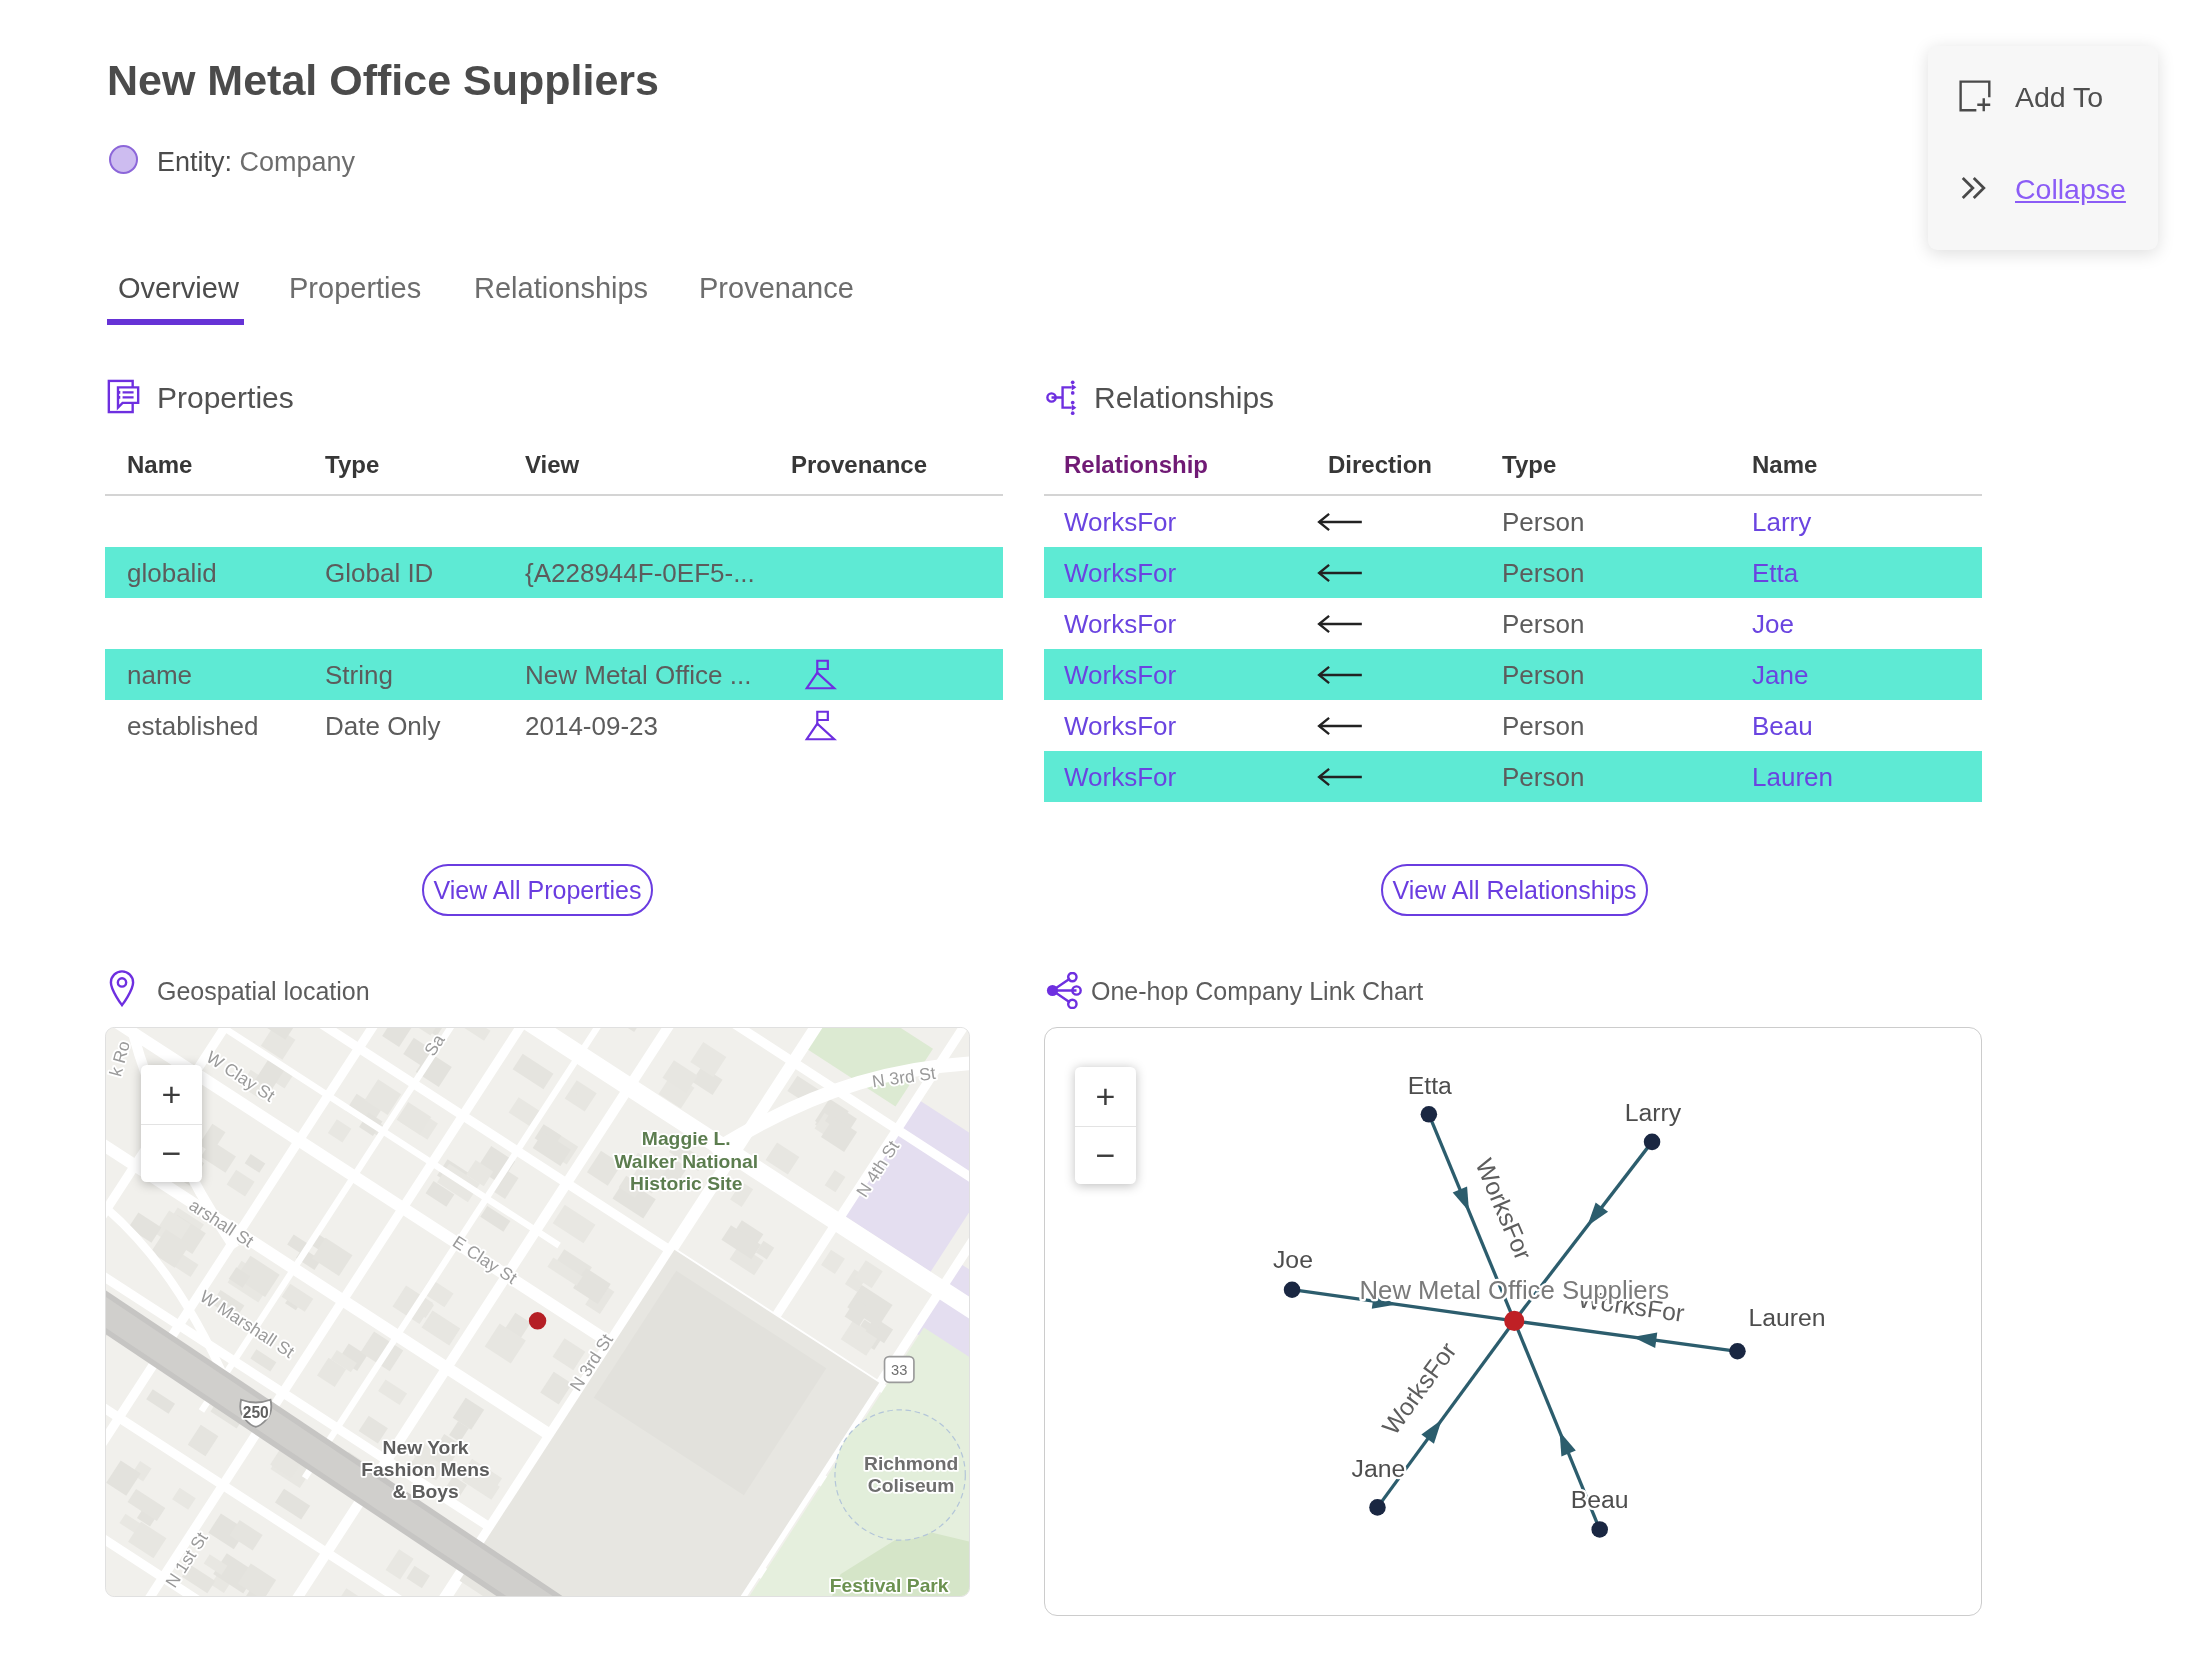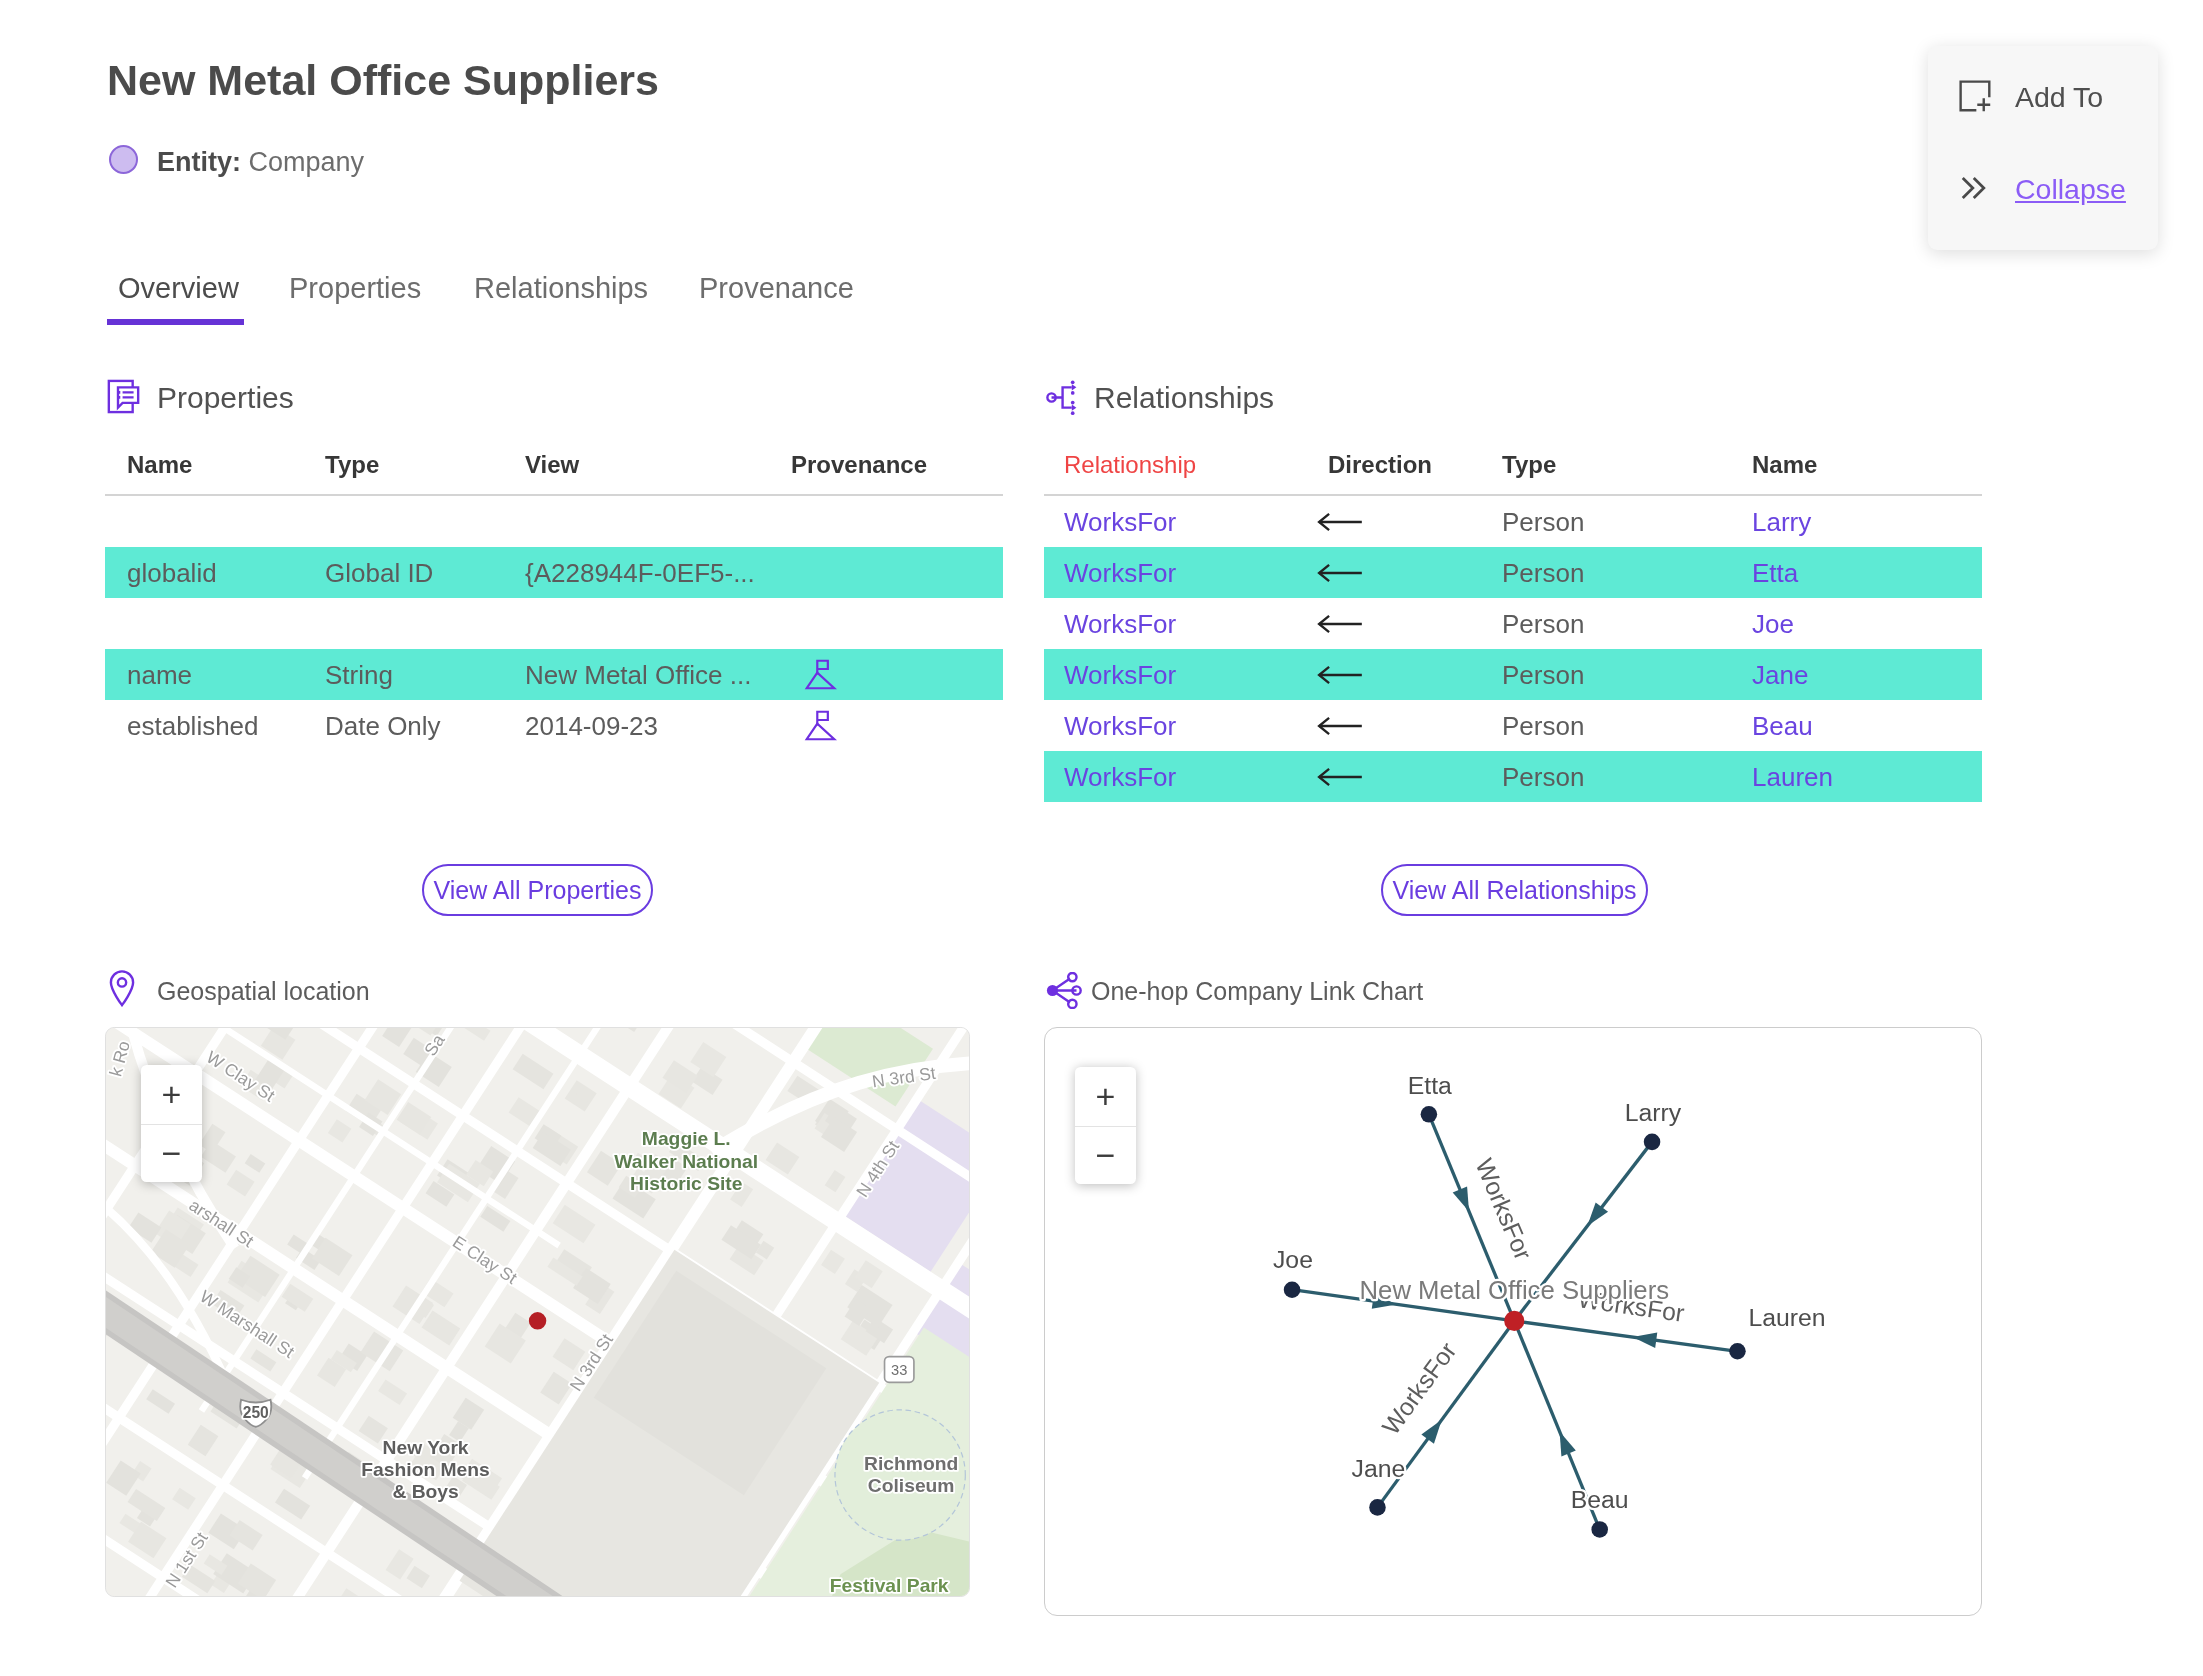--- a/index.html
+++ b/index.html
@@ -15,21 +15,21 @@
 .zbtn{width:61px;height:59px;display:flex;align-items:center;justify-content:center;font-size:34px;color:#3c3c3c;font-weight:400;}
 .zdiv{height:0.9px;background:#e3e3e3;width:100%;}
 .seclbl{position:absolute;font-size:30px;color:#515151;line-height:33px;}
 </style>
 </head>
 <body>
 
 <div class="abs" style="left:107px;top:57px;font-size:43px;font-weight:700;color:#4b4b4b;line-height:46px;">New Metal Office Suppliers</div>
 
 <div class="abs" style="left:109px;top:145px;width:29px;height:29px;border-radius:50%;background:#cdbcf0;border:2.8px solid #8c66d9;box-sizing:border-box;"></div>
-<div class="abs" style="left:157px;top:147px;font-size:27px;line-height:31px;"><span style="font-weight:700;color:#4b4b4b;text-align:right;">Entity:</span> <span style="color:#6d6d6d;">Company</span></div>
+<div class="abs" style="left:157px;top:147px;font-size:27px;line-height:31px;"><span style="font-weight:400;color:#4b4b4b;text-align:right;">Entity:</span> <span style="color:#6d6d6d;">Company</span></div>
 
 <div class="abs" style="left:1928px;top:46px;width:230px;height:204px;background:#f7f7f7;border-radius:9.2px;box-shadow:0 3.7px 16.5px rgba(0,0,0,0.13);"></div>
 <svg class="abs" style="left:1956px;top:77px;" width="37" height="37" viewBox="0 0 40 40" fill="none" stroke="#4a4a4a" stroke-width="2.6">
   <path d="M36 22 L36 5 L5 5 L5 36 L22 36"></path>
   <path d="M30 23 L30 37 M23 30 L37 30"></path>
 </svg>
 <div class="abs" style="left:2015px;top:81px;font-size:28.5px;color:#4f4f4f;">Add To</div>
 <svg class="abs" style="left:1960px;top:176px;" width="27.5" height="24" viewBox="0 0 30 26" fill="none" stroke="#4a4a4a" stroke-width="3">
   <path d="M3 2 L14 13 L3 24 M15 2 L26 13 L15 24"></path>
 </svg>
@@ -86,21 +86,21 @@
       <span class="cell" style="left:220px;">Date Only</span>
       <span class="cell" style="left:420px;">2014-09-23</span>
     <svg style="position:absolute;left:699px;top:9.2px;" width="33" height="33" viewBox="0 0 36 36" fill="none" stroke="#6e2fe0" stroke-width="2.4">
         <path d="M14.5 18 L14.5 3 L26 3 L26 12 L14.5 12"></path>
         <path d="M14.5 16 L3 33 L33 33 Z"></path>
       </svg>
   </div>
 </div>
 
 <div class="abs" style="left:1044px;top:444px;width:938px;height:358px;">
-  <div style="position:absolute;top:7.3px;left:20px;font-size:24px;font-weight:400;color:#ef4444;">Relationship</div>
+  <div style="position:absolute;top:7.3px;left:20px;font-size:24px;font-weight:700;color:#701a75;">Relationship</div>
   <div style="position:absolute;top:7.3px;left:272px;font-size:24px;font-weight:700;color:#373737;margin-left:12px;">Direction</div>
   <div style="position:absolute;top:7.3px;left:458px;font-size:24px;font-weight:700;color:#373737;">Type</div>
   <div style="position:absolute;top:7.3px;left:708px;font-size:24px;font-weight:700;color:#373737;">Name</div>
   <div style="position:absolute;top:50px;left:0;width:938px;height:1.8px;background:#d4d4d4;"></div>
   <div class="trow" style="top:52px;">
       <span class="cell purple" style="left:20px;">WorksFor</span>
       <svg class="arr" style="position:absolute;left:272px;top:15.6px;" width="48" height="20" viewBox="0 0 52 22">
         <path d="M3 11 L50 11" stroke="#222" stroke-width="2.6"></path>
         <path d="M14 2 L3 11 L14 20" fill="none" stroke="#222" stroke-width="2.6"></path>
       </svg>

